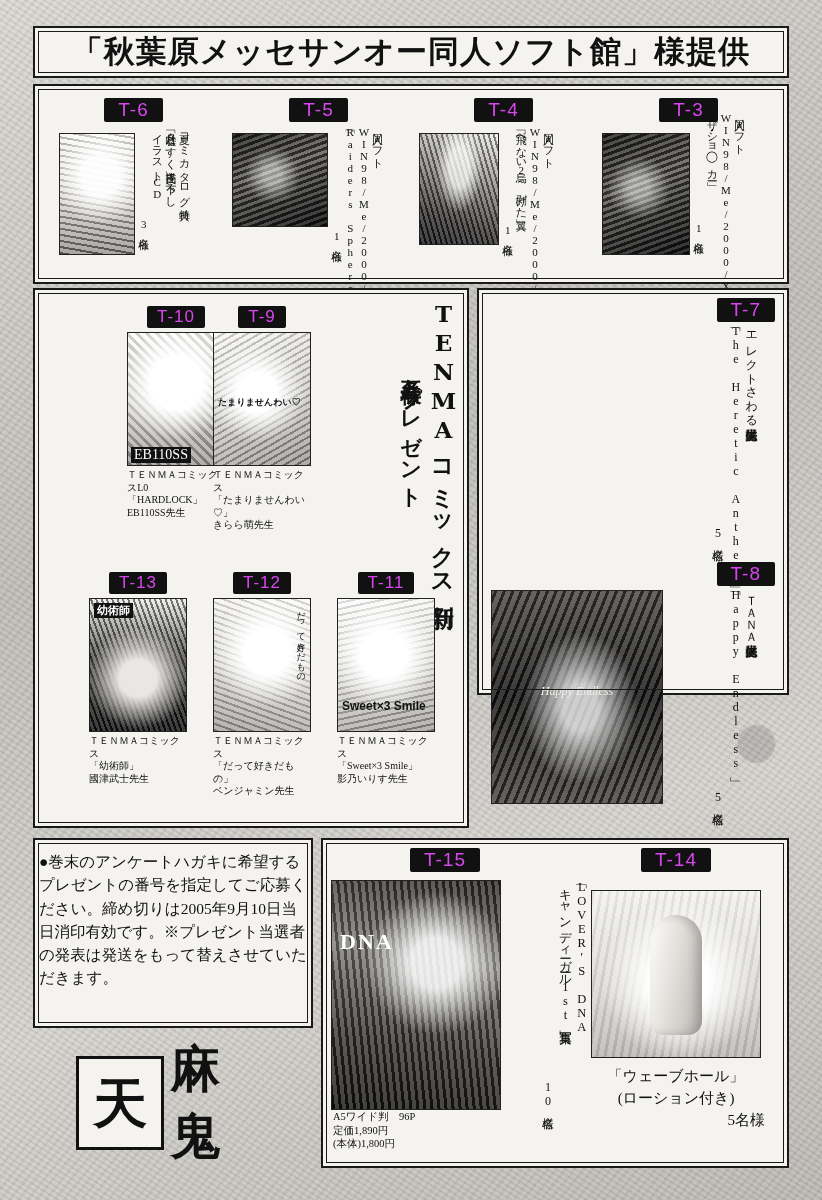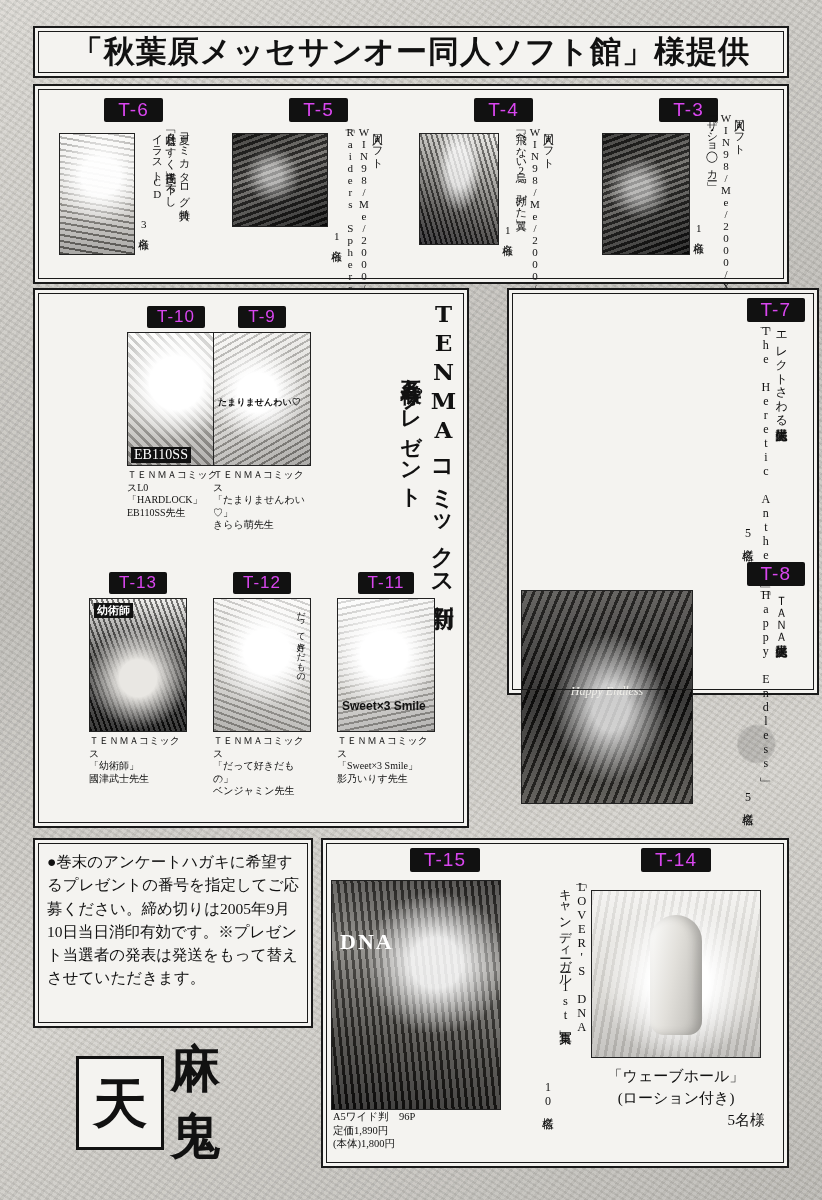--- a/index.html
+++ b/index.html
@@ -98,31 +98,31 @@
   .vtitle{
     position:absolute;right:8px;top:10px;
     writing-mode:vertical-rl;text-orientation:upright;
     font-weight:bold;font-size:23px;letter-spacing:2px;
     font-family:"DejaVu Serif", serif;
     white-space:nowrap;
   }
   .vtitle.small{font-size:21px;right:42px;}
 
   
-  #doujin-panel{left:477px;top:288px;width:312px;height:407px;margin-left:30px;}
+  #doujin-panel{left:477px;top:288px;width:312px;height:407px;}
   .doujin-item{position:absolute;left:8px;width:296px;}
   .doujin-cover{
     width:170px;height:212px;border:1px solid #222;position:absolute;left:4px;top:28px;overflow:hidden;
   }
   .doujin-text{position:absolute;left:182px;top:26px;height:216px;display:flex;flex-direction:row-reverse;gap:2px;}
   .doujin-text .vtext{font-size:12px;}
   .qty{writing-mode:vertical-rl;text-orientation:upright;font-size:12px;}
 
   
-  #notes-panel{left:33px;top:838px;width:280px;height:190px;padding:10px 12px;box-sizing:border-box;}
+  #notes-panel{left:33px;top:838px;width:280px;height:190px;padding:10px 4px;box-sizing:border-box;}
   #notes-panel p{margin:0;font-size:15.5px;line-height:1.5;}
 
   
   #bottom-panel{left:321px;top:838px;width:468px;height:330px;padding-left:30px;}
   #t15{position:absolute;left:8px;top:8px;width:228px;}
   #t14{position:absolute;left:246px;top:8px;width:214px;}
   .photo{
     border:1px solid #222;position:absolute;overflow:hidden;background:#b5b3ae;
   }
   .photo .art{position:absolute;inset:0;}

